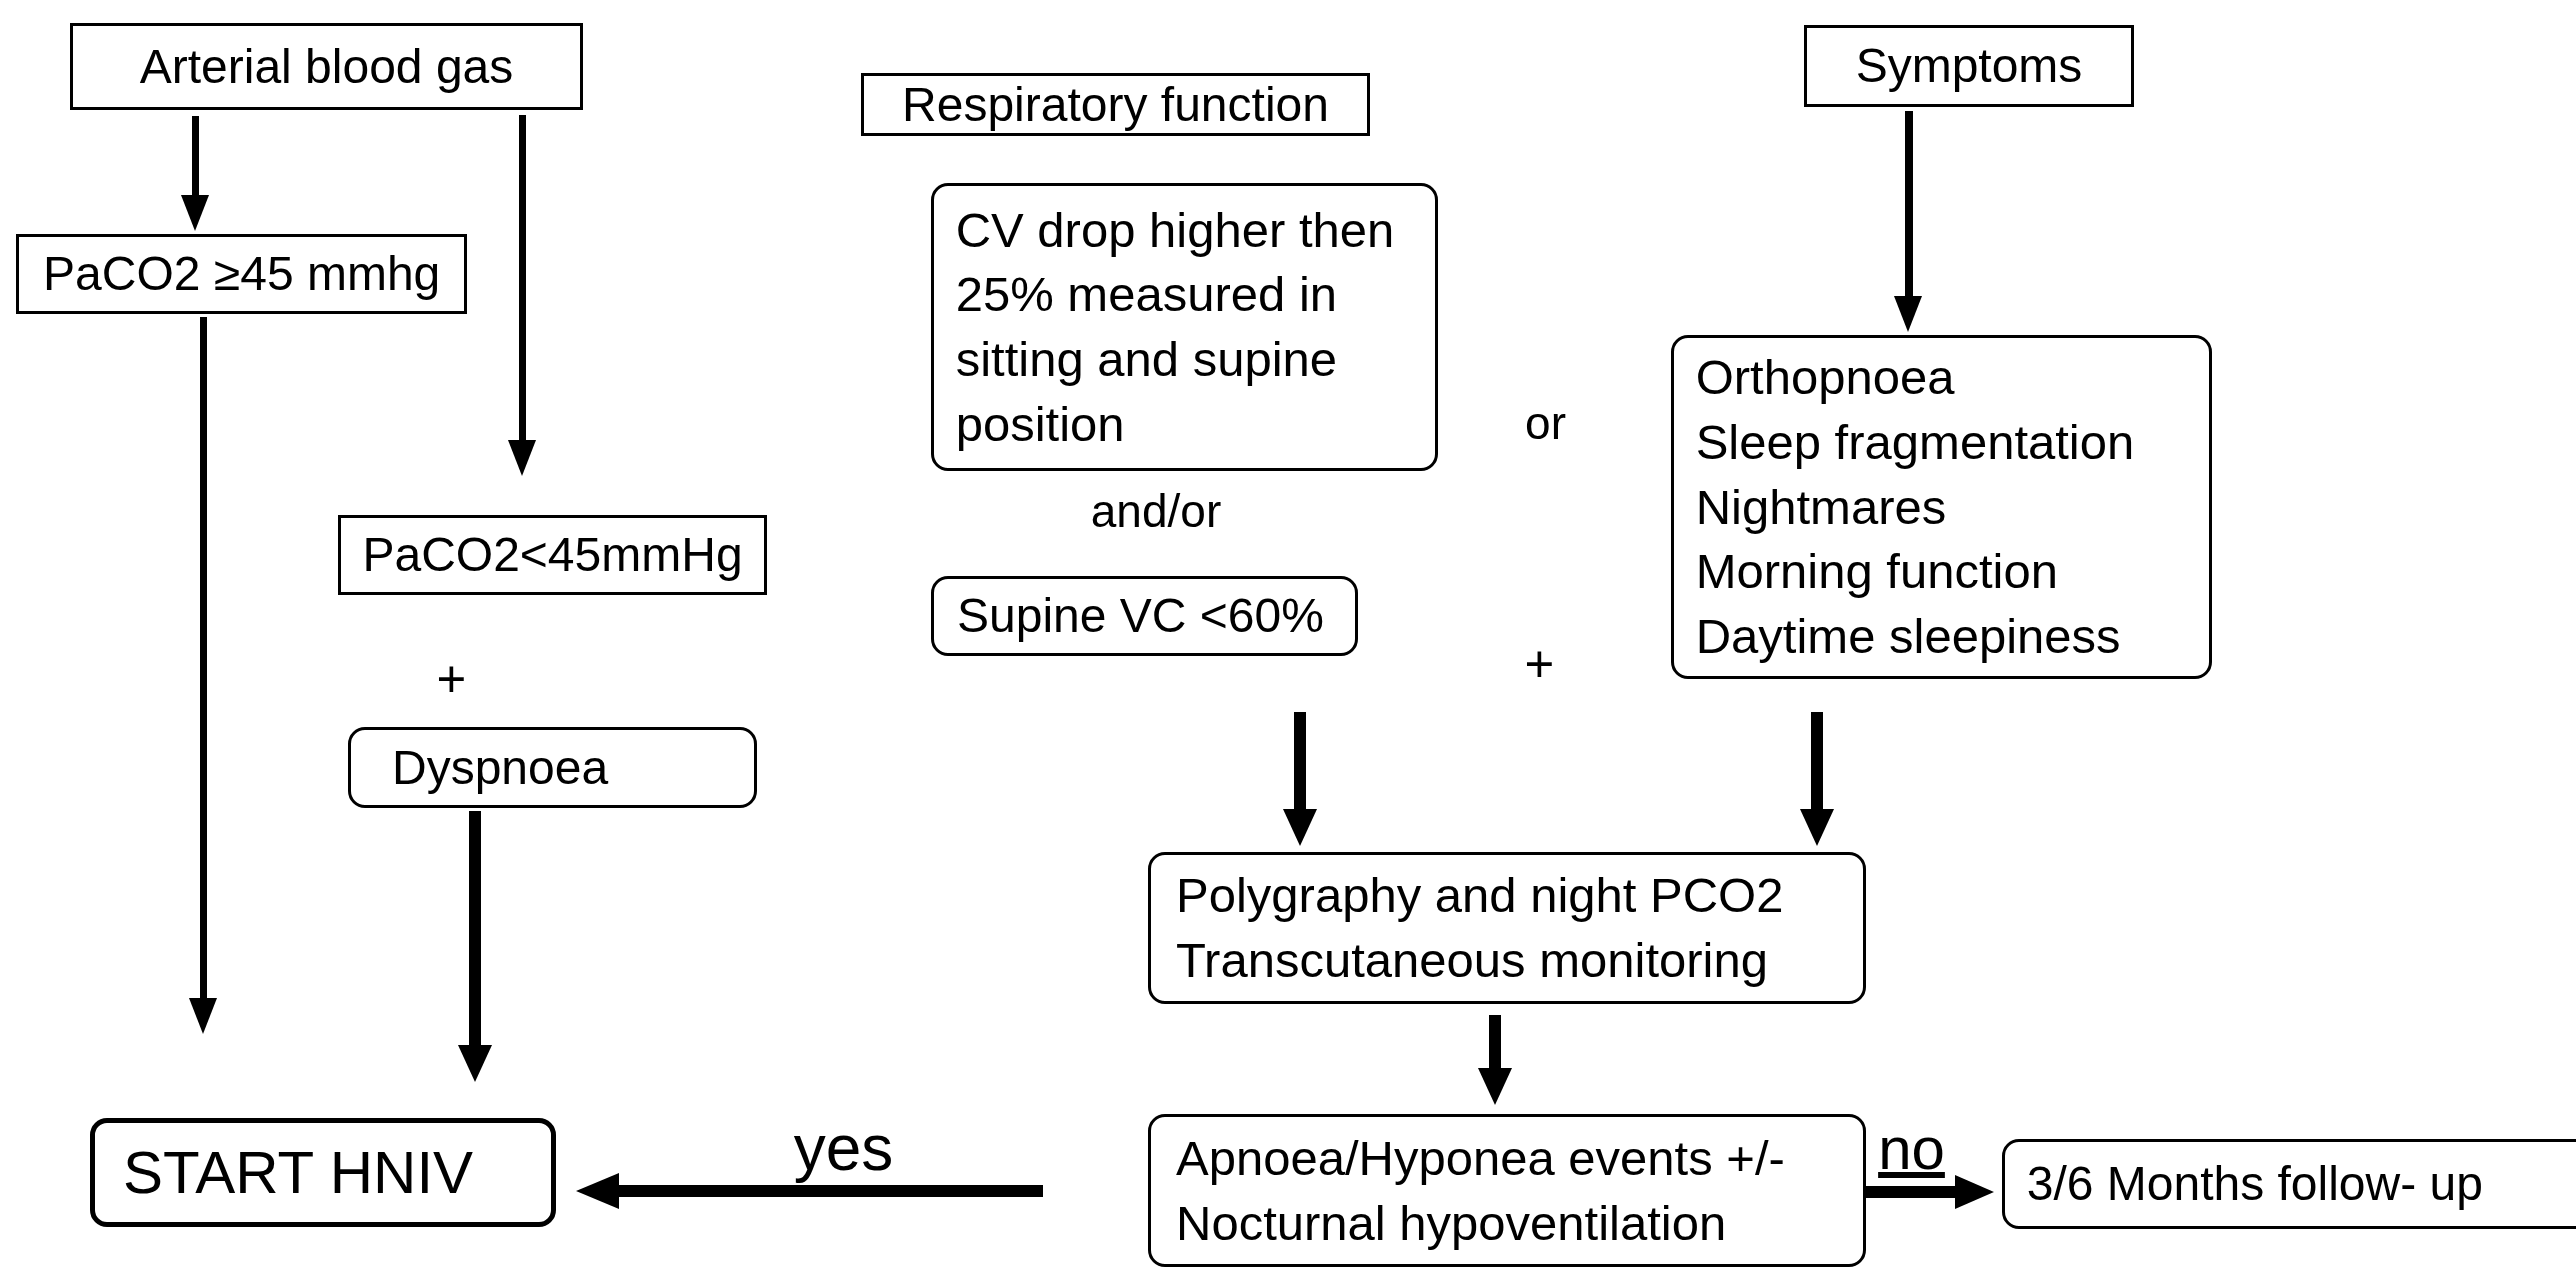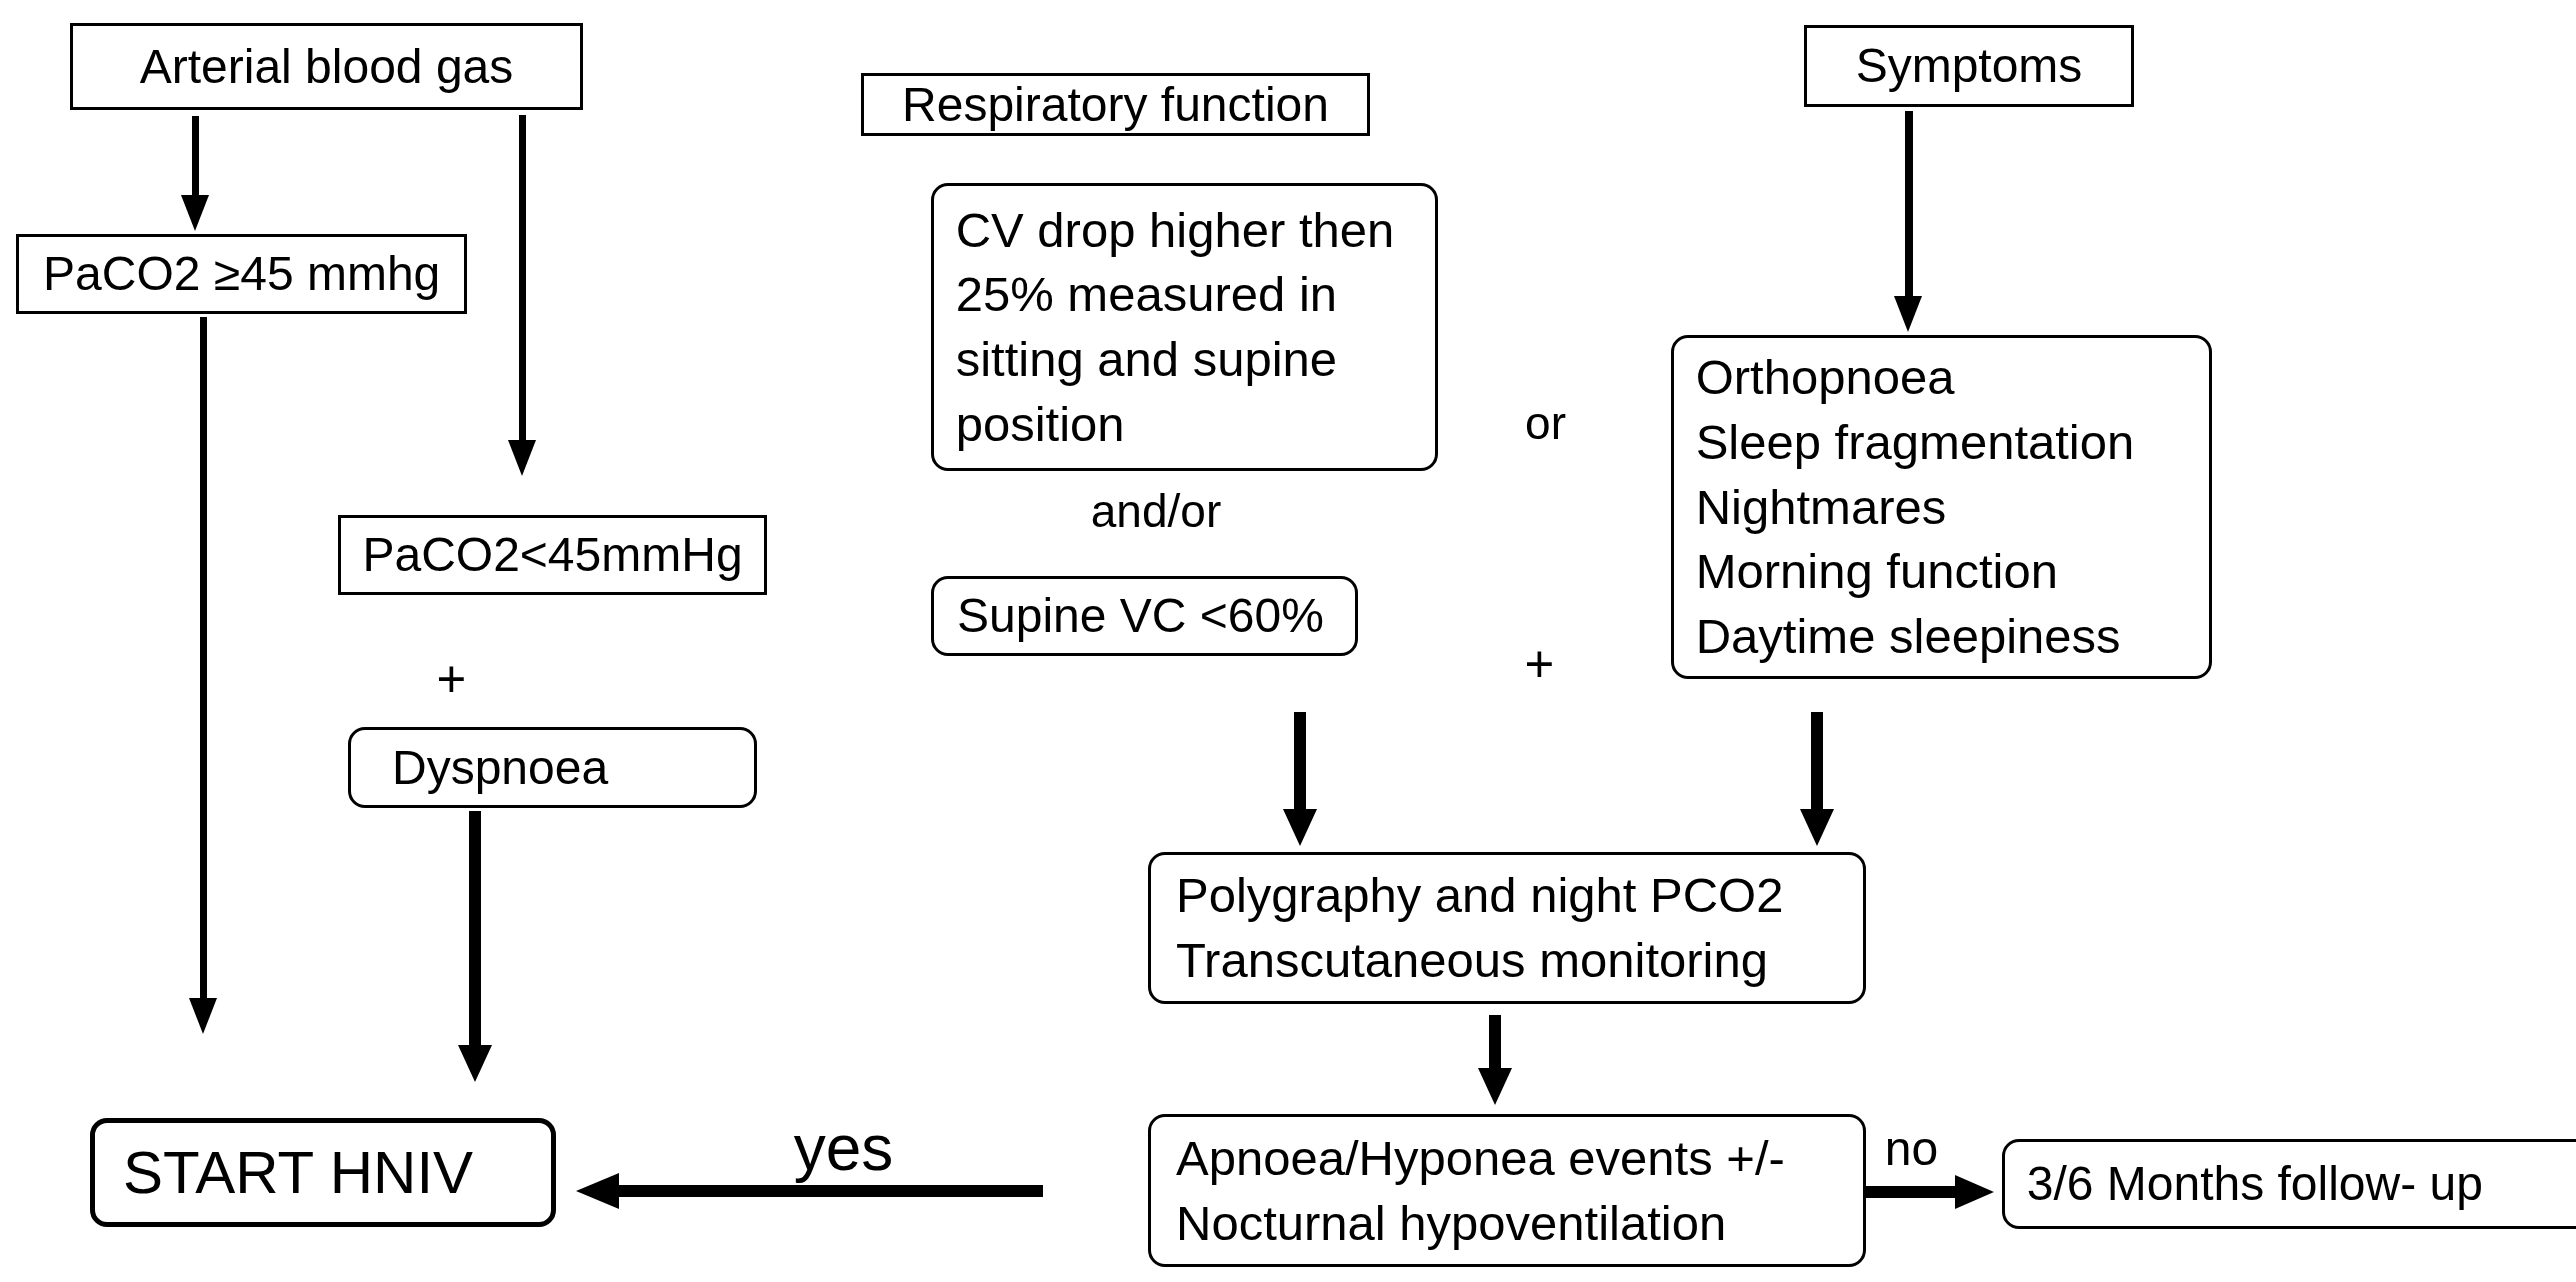--- a/index.html
+++ b/index.html
@@ -96,21 +96,21 @@
   <div class="lbl" style="left:405px; top:648px; width:93px; height:62px; font-size:51px;">+</div>
 
   <div class="lbl" style="left:1063px; top:480px; width:186px; height:62px;">and/or</div>
 
   <div class="lbl" style="left:1499px; top:392px; width:93px; height:62px;">or</div>
 
   <div class="lbl" style="left:1493px; top:633px; width:93px; height:62px; font-size:51px;">+</div>
 
   <div class="lbl" style="left:784px; top:1117px; width:119px; height:62px; font-size:64px;">yes</div>
 
-  <div class="lbl" style="left:1865px; top:1117px; width:93px; height:62px; font-size:48px;">no</div>
+  <div class="lbl" style="left:1865px; top:1117px; width:93px; height:62px; font-size:60px;text-decoration:underline;">no</div>
 
   <div class="vline" style="left:192px; top:116px; width:7px; height:79px;"></div>
   <div class="tri" style="left:181px; top:195px; border-left:14px solid transparent; border-right:14px solid transparent; border-top:36px solid #000;"></div>
 
   <div class="vline" style="left:519px; top:115px; width:7px; height:325px;"></div>
   <div class="tri" style="left:508px; top:440px; border-left:14px solid transparent; border-right:14px solid transparent; border-top:36px solid #000;"></div>
 
   <div class="vline" style="left:200px; top:317px; width:7px; height:681px;"></div>
   <div class="tri" style="left:189px; top:998px; border-left:14px solid transparent; border-right:14px solid transparent; border-top:36px solid #000;"></div>
 

